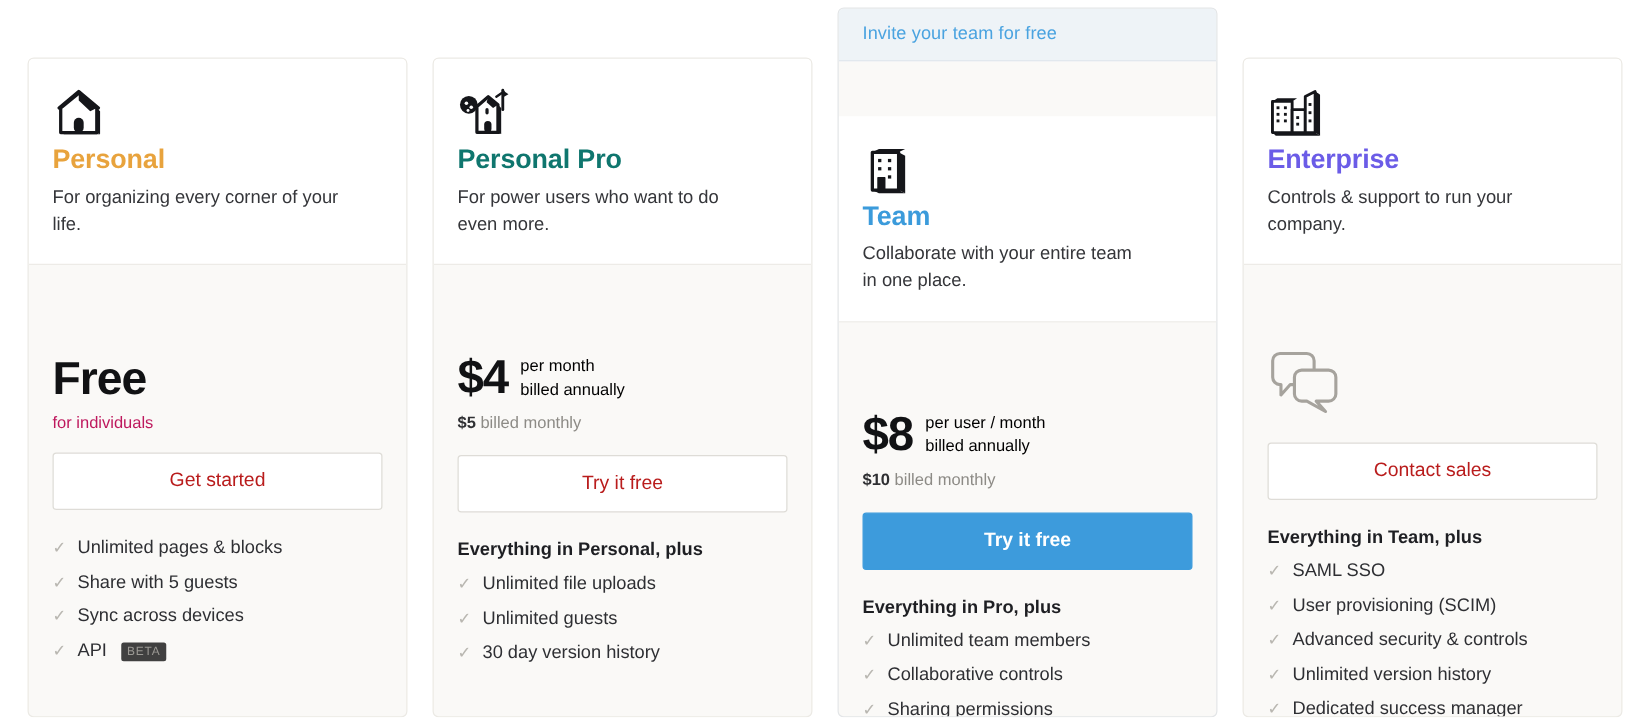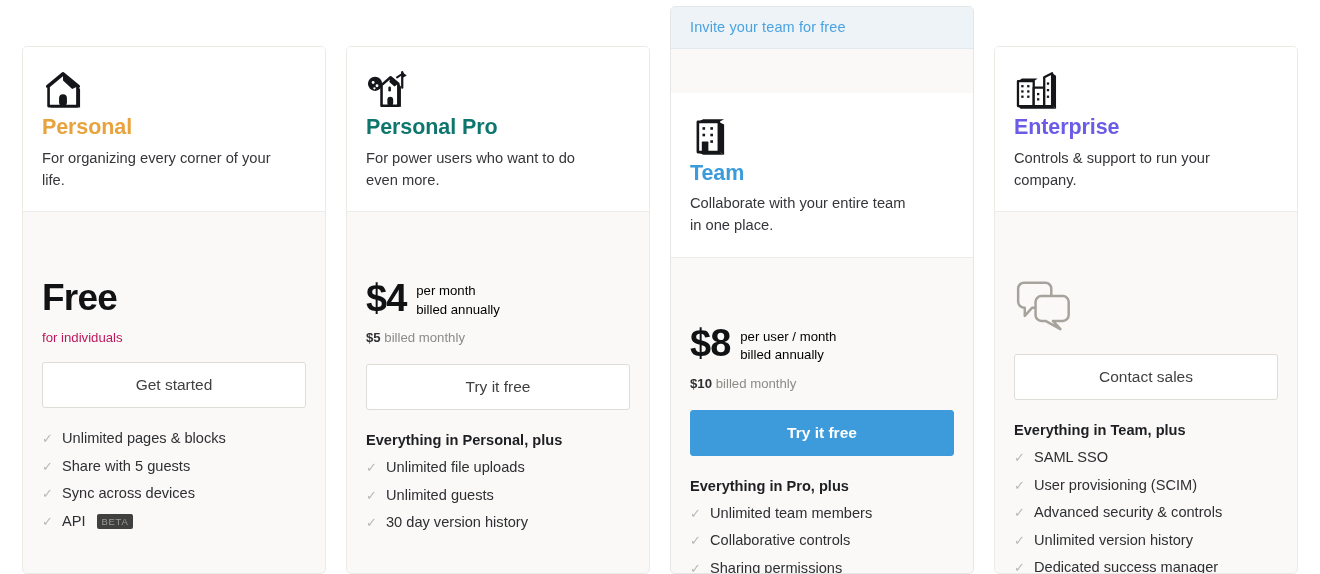--- a/index.html
+++ b/index.html
@@ -81,21 +81,21 @@
     max-width: 230px;
   }
   .card-body {
     padding: 19px 19px 0 19px;
     flex: 1;
     display: flex;
     flex-direction: column;
   }
   .price-row {
     display: flex;
-    align-items: center;
+    align-items: flex-end;
     gap: 10px;
     min-height: 46px;
   }
   .price-amount {
     font-size: 38px;
     font-weight: bold;
     color: #111214;
     line-height: 0.98;
     letter-spacing: -1px;
   }
@@ -134,21 +134,21 @@
     width: 100%;
     box-sizing: border-box;
     margin-top: 17px;
     padding: 13px 0;
     border-radius: 3px;
     font-size: 15.5px;
     text-align: center;
     cursor: pointer;
     background: #ffffff;
     border: 1px solid #dedcd7;
-    color: #404040;
+    color: #b91c1c;
     font-family: "Liberation Sans", sans-serif;
   }
   .cta.primary {
     background: #3d9bdc;
     border-color: #3d9bdc;
     color: #ffffff;
     font-weight: bold;
   }
   .features {
     margin-top: 22px;

